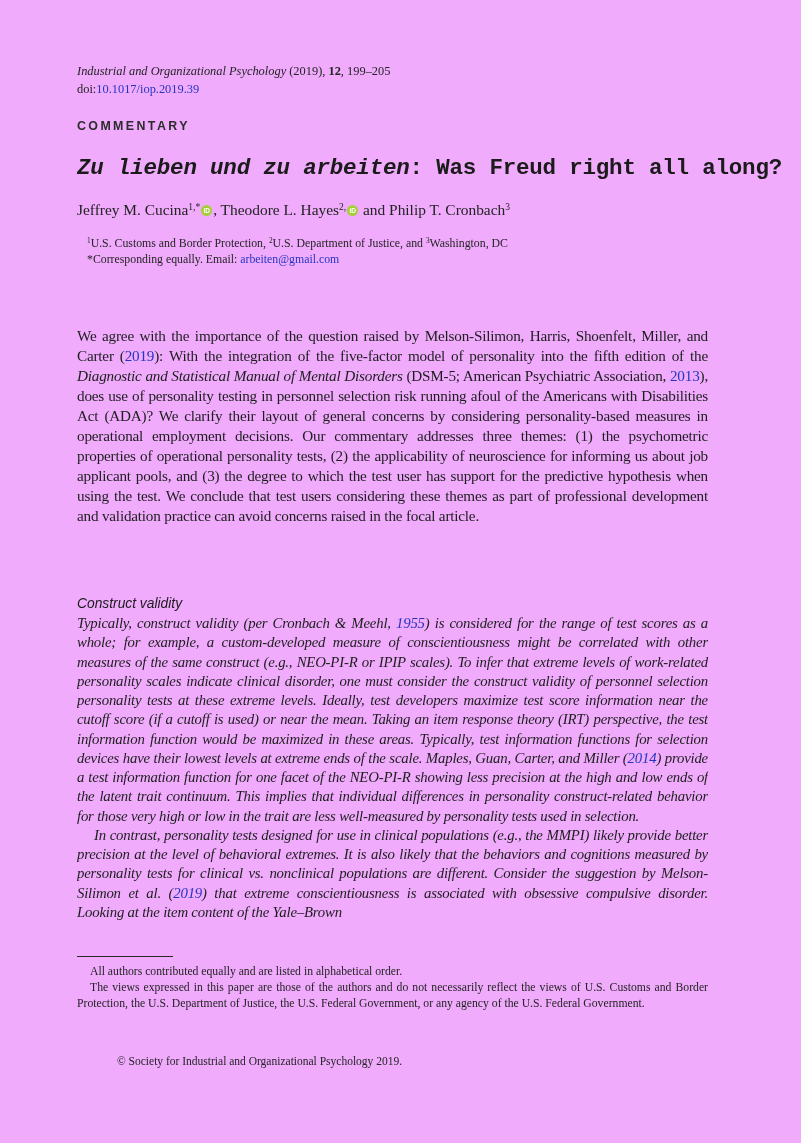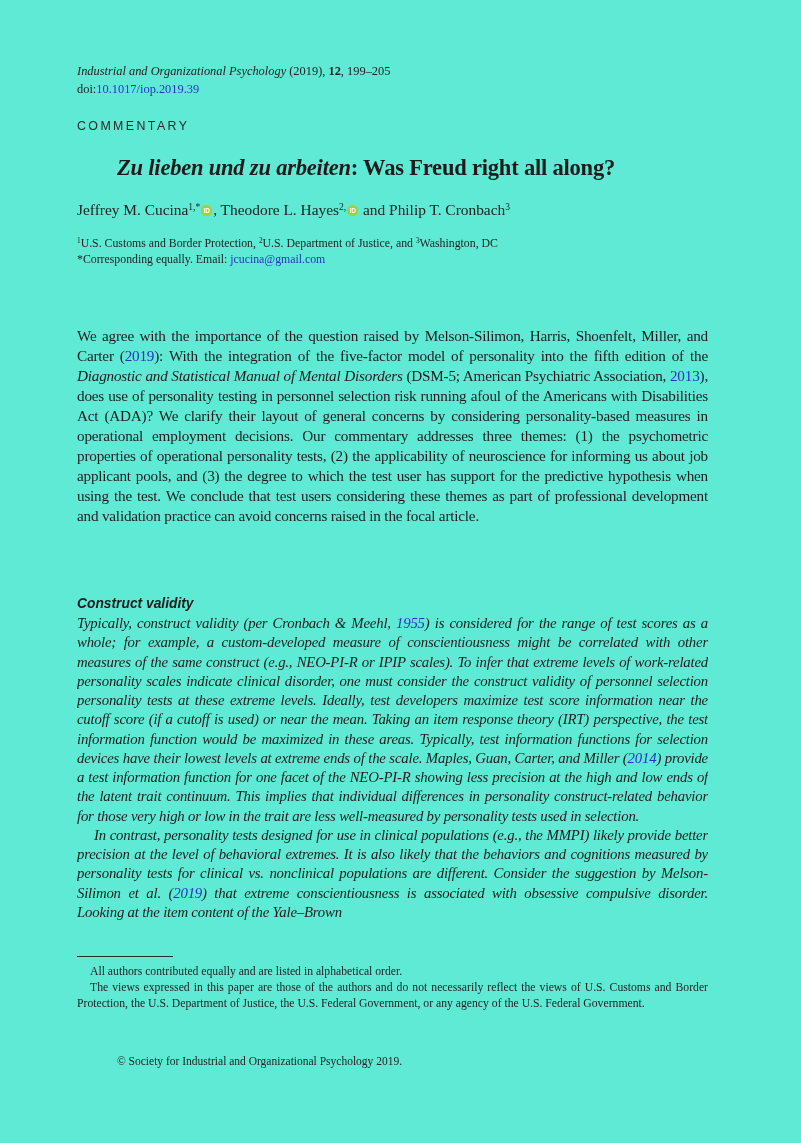--- a/index.html
+++ b/index.html
@@ -1,46 +1,46 @@
 <!DOCTYPE html>
 <html style="--link: #2535c0; --orcid: #a6ce39;"><head>
 <meta charset="utf-8">
 <style>
   :root { --link:#2535c0; --orcid:#a6ce39; }
   * { margin:0; padding:0; box-sizing:border-box; }
   html,body { background:#ffffff; }
   .page {
-    position:relative; width:801px; height:1143px; background:#5eead4;
+    position:relative; width:801px; height:1143px; background:#f0abfc;
     font-family:"Liberation Serif","DejaVu Serif",serif; color:#1d1d1d;
     overflow:hidden;
   }
   .abs { position:absolute; }
 
   
   .journal-meta { left:77px; top:63px; font-size:12.4px; line-height:17.5px; color:#242424; }
   .publisher { left:584px; top:61px; color:#1a1a1a; }
   .pub-name { font-family:"Liberation Serif","DejaVu Serif",serif; font-weight:700; font-size:20.5px; letter-spacing:0.4px; line-height:22px; }
   .pub-sub  { font-family:"Liberation Serif","DejaVu Serif",serif; font-weight:700; font-size:10.4px; letter-spacing:1.7px; line-height:12px; }
   .commentary { left:77px; top:119px; font-family:"Liberation Sans","DejaVu Sans",sans-serif;
-    font-weight:400; font-size:12.4px; letter-spacing:2.4px; color:#2b2b2b; }
+    font-weight:700; font-size:12.4px; letter-spacing:2.4px; color:#2b2b2b; }
 
   
-  .title { left:77px; top:155px; font-family:Liberation Serif, serif;
-    font-weight:700; font-size:22.5px; letter-spacing:-0.2px; color:#1b1b1b; white-space:nowrap;margin-left:40px; }
+  .title { left:77px; top:155px; font-family:Liberation Mono, monospace;
+    font-weight:700; font-size:22.5px; letter-spacing:-0.2px; color:#1b1b1b; white-space:nowrap; }
   .authors { left:77px; top:201px; font-size:15.4px; color:#222222; }
-  .affil { left:77px; top:236px; font-size:11.8px; color:#242424; }
+  .affil { left:87px; top:236px; font-size:11.8px; color:#242424; }
   .corr { top:252px; }
 
   
   .abstract { left:77px; top:326px; width:631px; text-align:justify;
     font-size:15.2px; line-height:20px; letter-spacing:-0.2px; color:#1d1d1d; }
   .sec-h { left:77px; top:572px; font-family:"Liberation Sans","DejaVu Sans",sans-serif;
     font-weight:700; font-size:15.4px; letter-spacing:-0.1px; color:#1b1b1b; }
   .sub-h { left:77px; top:596px; font-family:"Liberation Sans","DejaVu Sans",sans-serif;
-    font-weight:700; font-style:italic; font-size:13.8px; color:#1b1b1b; }
+    font-weight:400; font-style:italic; font-size:13.8px; color:#1b1b1b; }
   .body-text { left:77px; top:614px; width:631px; height:349px; overflow:hidden;
     text-align:justify; font-size:14.8px; line-height:19.25px; letter-spacing:-0.2px; color:#1d1d1d;font-style:italic; }
   .body-text p.indent { text-indent:17px; }
 
   
   .footnote { left:77px; top:956px; width:631px; font-size:11.7px; line-height:15.9px;
     text-align:justify; color:#242424; }
   .fn-rule { width:96px; border-top:1.3px solid #2a2a2a; margin-bottom:7px; }
   .footnote p { text-indent:13px; }
   .copyright { left:77px; top:1055px; font-size:11.5px; color:#242424;margin-left:40px; }
@@ -65,21 +65,21 @@
   </div>
 
 
   <div class="abs commentary">COMMENTARY</div>
 
   <h1 class="abs title"><span class="i">Zu lieben und zu arbeiten</span><span>: Was Freud right all along?</span></h1>
 
   <div class="abs authors"><span>Jeffrey M. Cucina</span><span class="sup">1,*</span><span class="orcid-icon">iD</span><span>, Theodore L. Hayes</span><span class="sup">2,</span><span class="orcid-icon">iD</span><span> and Philip T. Cronbach</span><span class="sup">3</span></div>
 
   <div class="abs affil"><span class="sup">1</span><span>U.S. Customs and Border Protection, </span><span class="sup">2</span><span>U.S. Department of Justice, and </span><span class="sup">3</span><span>Washington, DC</span></div>
-  <div class="abs affil corr"><span>*Corresponding equally. Email: </span><a class="link">jcucina@gmail.com</a></div>
+  <div class="abs affil corr"><span>*Corresponding equally. Email: </span><a class="link">arbeiten@gmail.com</a></div>
 
   <div class="abs abstract"><span>We agree with the importance of the question raised by Melson-Silimon, Harris, Shoenfelt, Miller, and Carter (</span><a class="link">2019</a><span>): With the integration of the five-factor model of personality into the fifth edition of the </span><span class="i">Diagnostic and Statistical Manual of Mental Disorders</span><span> (DSM-5; American Psychiatric Association, </span><a class="link">2013</a><span>), does use of personality testing in personnel selection risk running afoul of the Americans with Disabilities Act (ADA)? We clarify their layout of general concerns by considering personality-based measures in operational employment decisions. Our commentary addresses three themes: (1) the psychometric properties of operational personality tests, (2) the applicability of neuroscience for informing us about job applicant pools, and (3) the degree to which the test user has support for the predictive hypothesis when using the test. We conclude that test users considering these themes as part of professional development and validation practice can avoid concerns raised in the focal article.</span></div>
 
   <h3 class="abs sub-h">Construct validity</h3>
 
   <div class="abs body-text">
     <p><span>Typically, construct validity (per Cronbach &amp; Meehl, </span><a class="link">1955</a><span>) is considered for the range of test scores as a whole; for example, a custom-developed measure of conscientiousness might be correlated with other measures of the same construct (e.g., NEO-PI-R or IPIP scales). To infer that extreme levels of work-related personality scales indicate clinical disorder, one must consider the construct validity of personnel selection personality tests at these extreme levels. Ideally, test developers maximize test score information near the cutoff score (if a cutoff is used) or near the mean. Taking an item response theory (IRT) perspective, the test information function would be maximized in these areas. Typically, test information functions for selection devices have their lowest levels at extreme ends of the scale. Maples, Guan, Carter, and Miller (</span><a class="link">2014</a><span>) provide a test information function for one facet of the NEO-PI-R showing less precision at the high and low ends of the latent trait continuum. This implies that individual differences in personality construct-related behavior for those very high or low in the trait are less well-measured by personality tests used in selection.</span></p>
     <p class="indent"><span>In contrast, personality tests designed for use in clinical populations (e.g., the MMPI) likely provide better precision at the level of behavioral extremes. It is also likely that the behaviors and cognitions measured by personality tests for clinical vs. nonclinical populations are different. Consider the suggestion by Melson-Silimon et al. (</span><a class="link">2019</a><span>) that extreme conscientiousness is associated with obsessive compulsive disorder. Looking at the item content of the Yale–Brown</span></p>
   </div>
 

